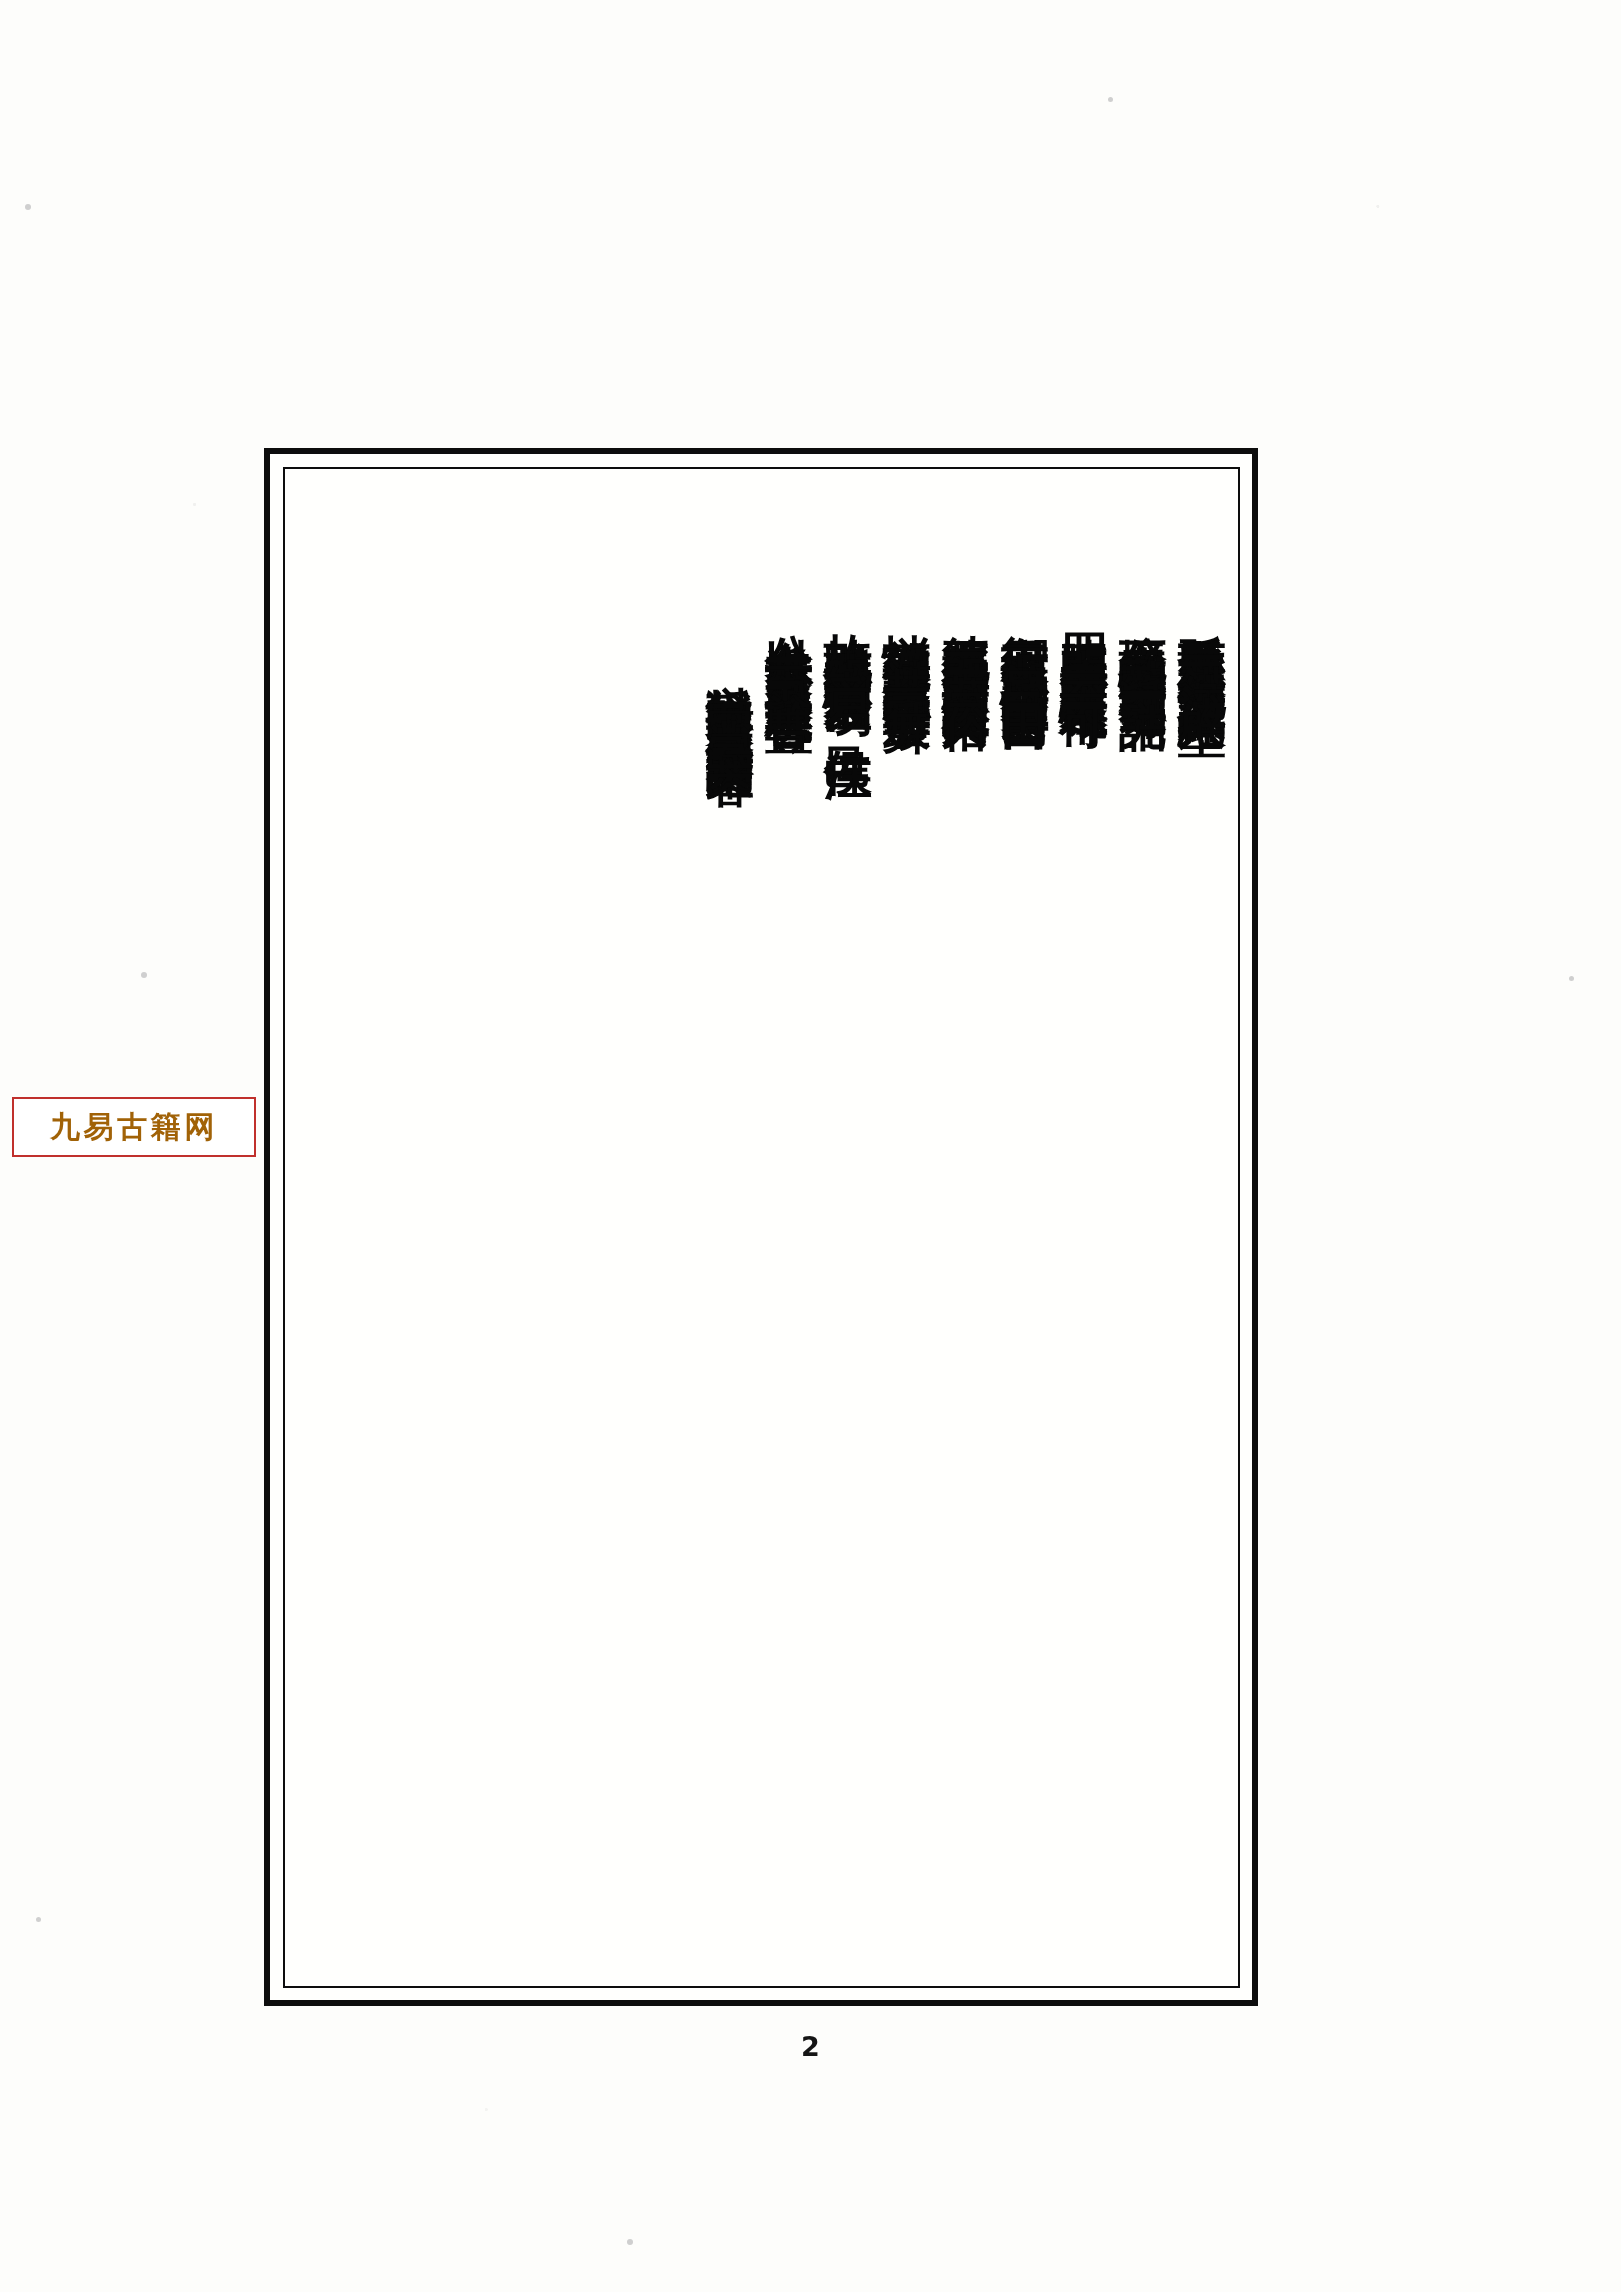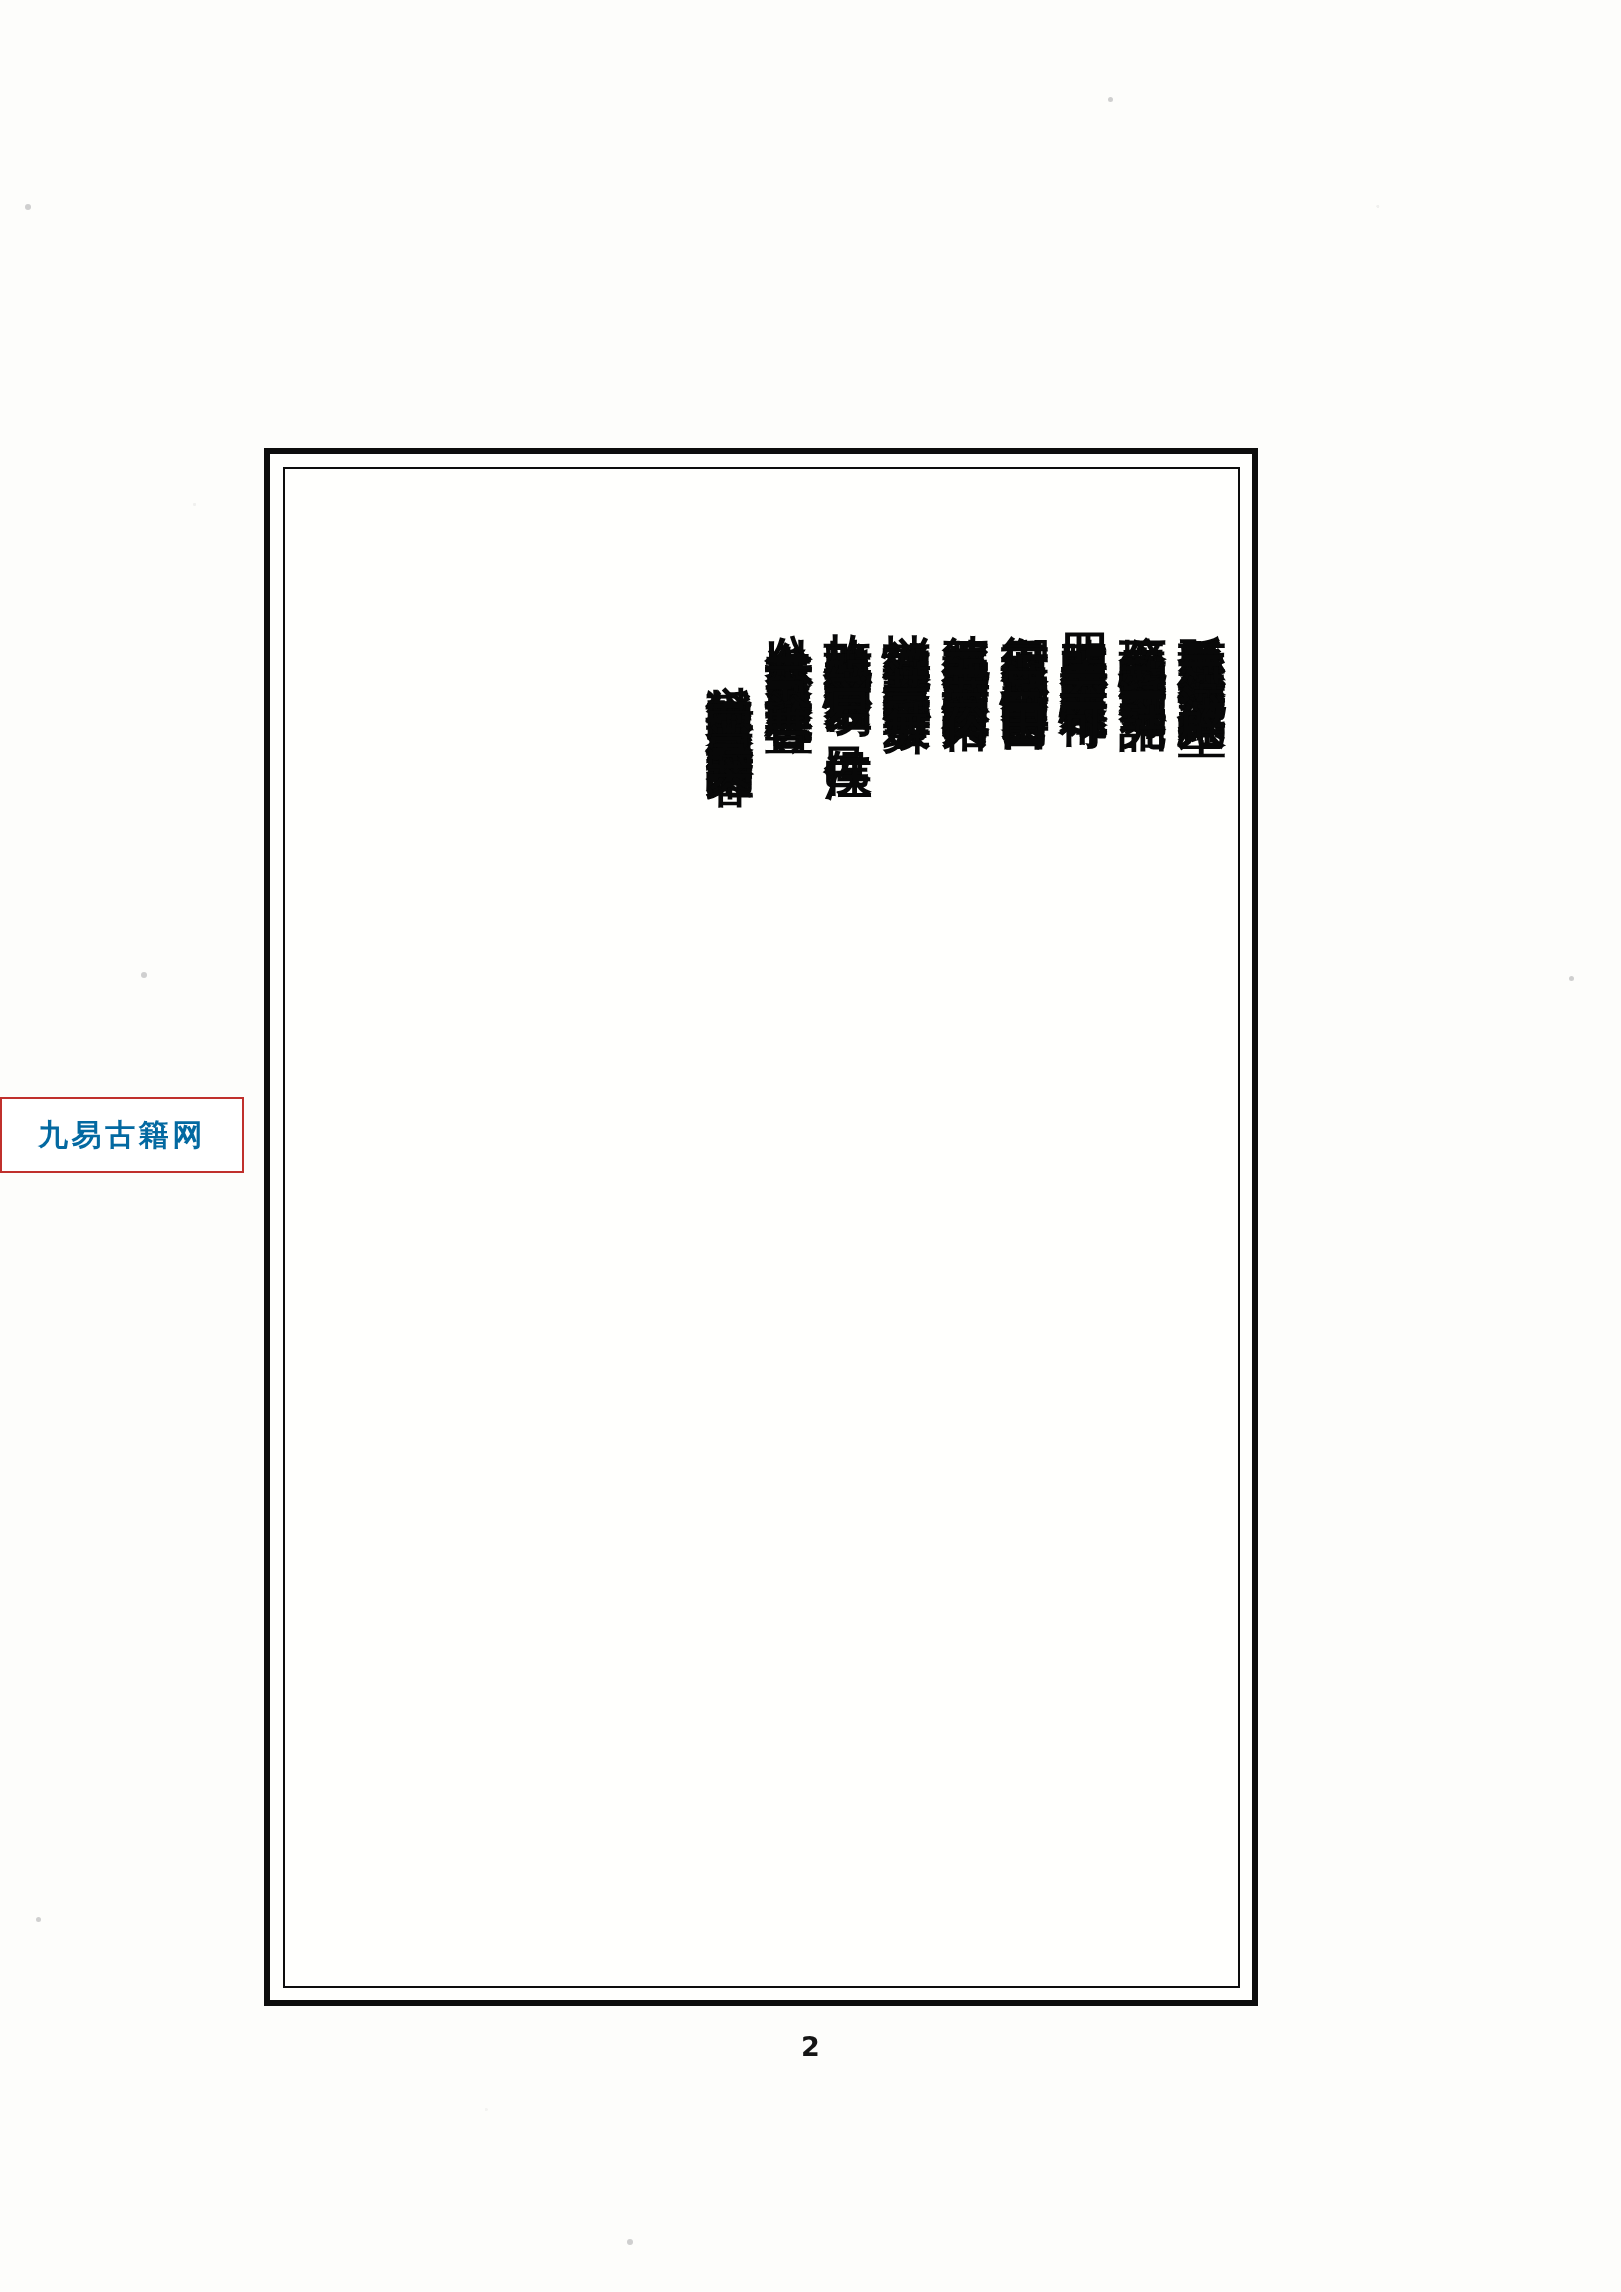--- a/index.html
+++ b/index.html
@@ -32,34 +32,34 @@
       radial-gradient(circle at 12% 22%, rgba(0,0,0,0.05) 0 1.3px, transparent 1.8px),
       radial-gradient(circle at 85% 9%,  rgba(0,0,0,0.05) 0 1.3px, transparent 1.8px),
       radial-gradient(circle at 30% 92%, rgba(0,0,0,0.04) 0 1.3px, transparent 1.8px),
       radial-gradient(circle at 67% 62%, rgba(0,0,0,0.03) 0 1.3px, transparent 1.8px);
     pointer-events: none;
   }
 
   
   #watermark {
     position: absolute;
-    left: 0;
+    left: 12px;
     top: 1097px;
     width: 244px;
-    height: 76px;
+    height: 60px;
     background: #ffffff;
     border: 2.7px solid #c0302c;
     box-sizing: border-box;
     display: flex;
     align-items: center;
     justify-content: center;
     letter-spacing: 3.6px;
     font-size: 30px;
     font-weight: bold;
-    color: #0369a1;
+    color: #a16207;
     font-family: "DejaVu Sans", sans-serif;
   }
 
   
   #block-frame {
     position: absolute;
     left: 264px;
     top: 448px;
     width: 994px;
     height: 1558px;

